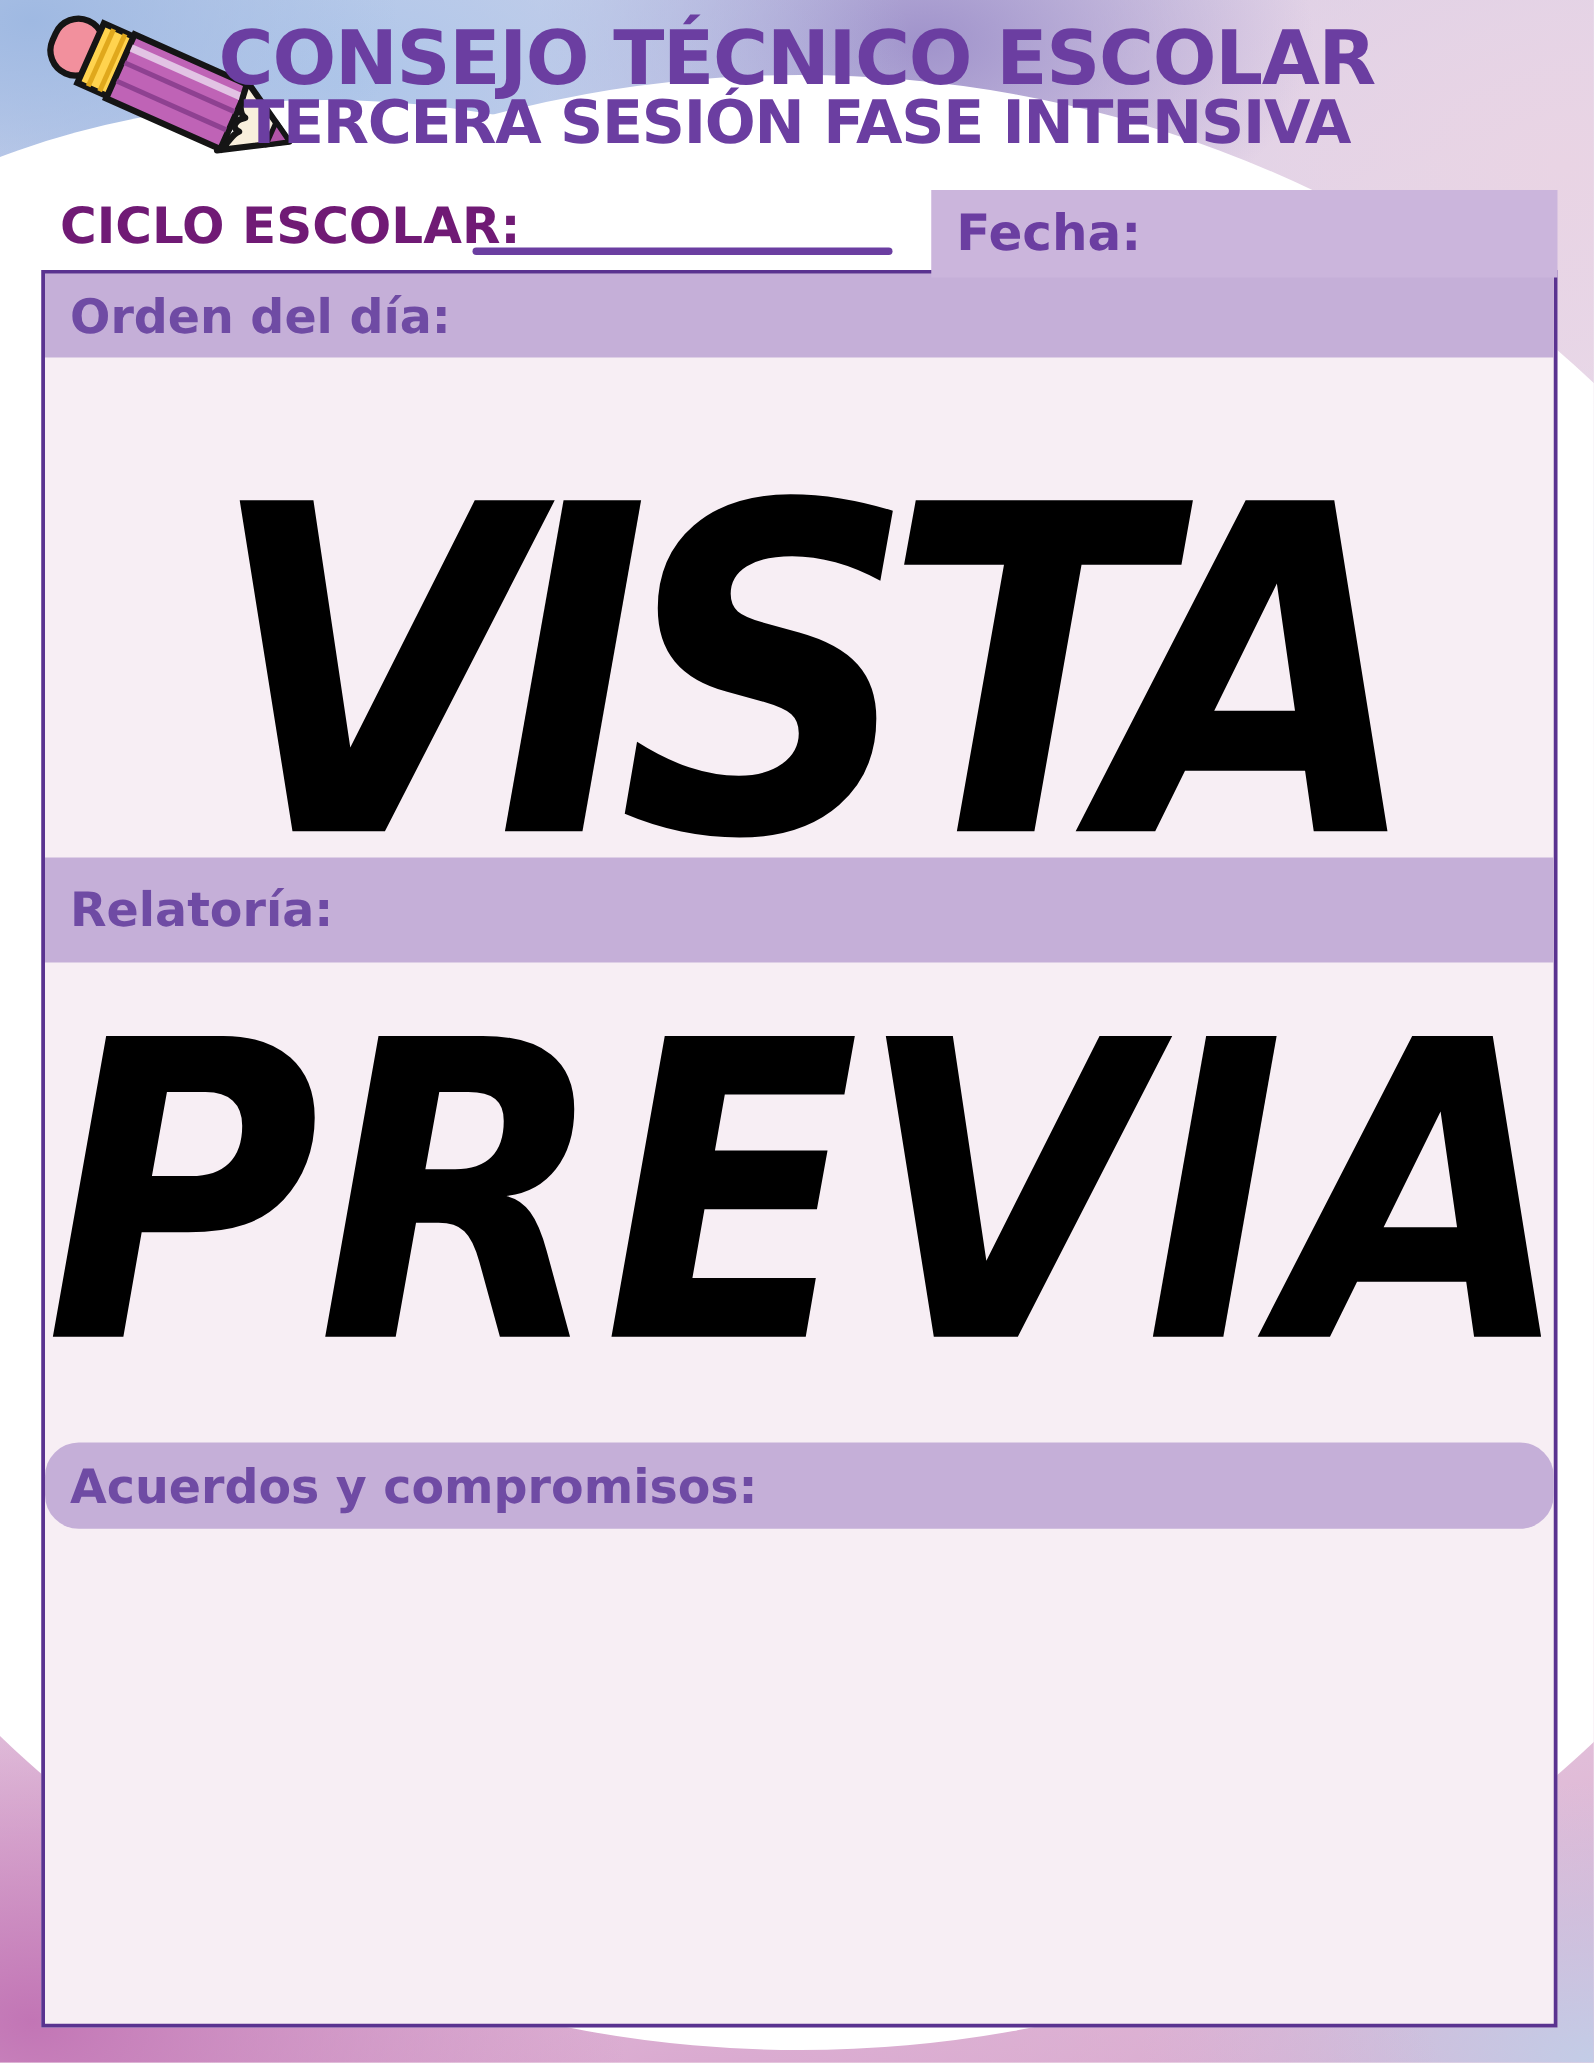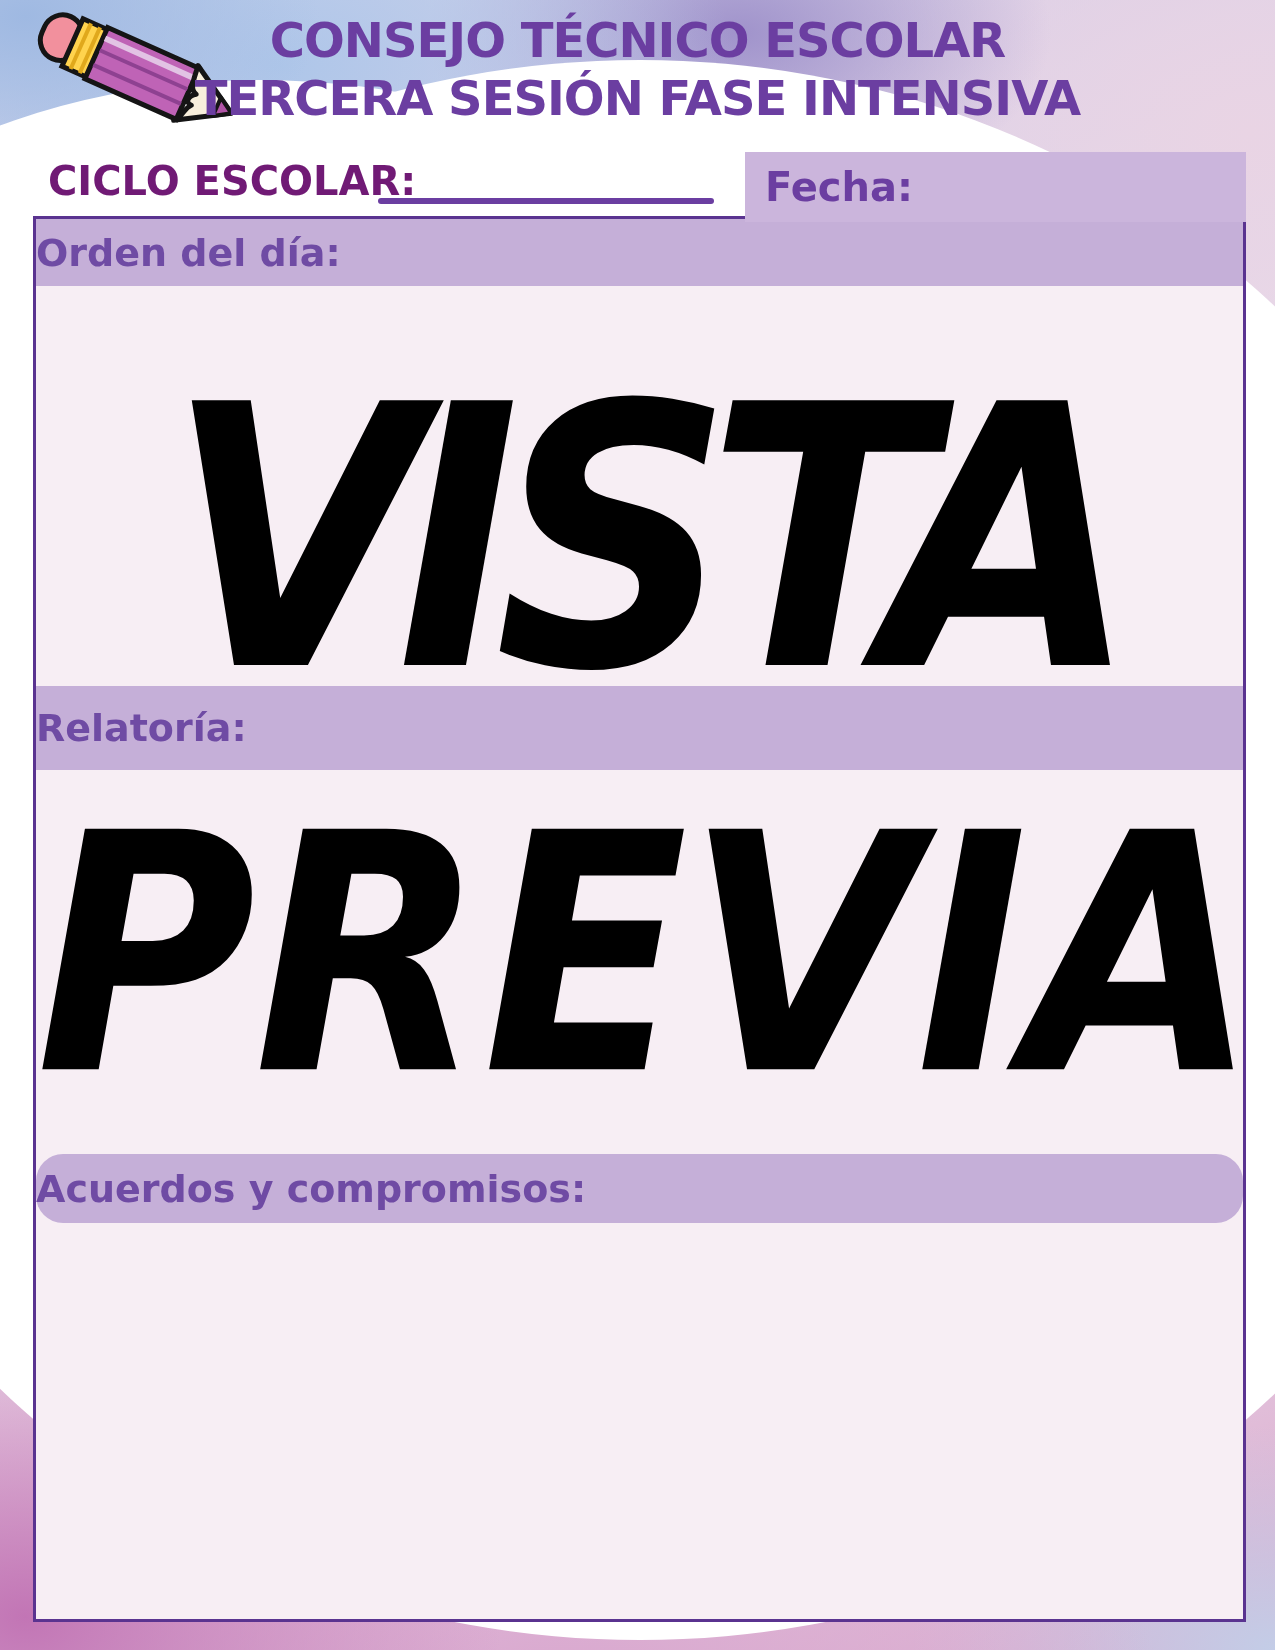--- a/index.html
+++ b/index.html
@@ -22,36 +22,36 @@
   .blob1{ left:-235px; top:60px;  width:1750px; height:1580px; }
   .blob2{ left:-260px; top:80px;  width:1040px; height:680px; }
   .blue-sliver{ position:absolute; left:935px; top:202px; width:250px; height:22px;
     background:#bed4ee; border-radius:50%; z-index:1; }
 
   .pencil{ position:absolute; left:34px; top:2px; z-index:3;
     transform:rotate(24deg); transform-origin:30px 40px; }
 
   .title{ position:absolute; left:0; width:100%; text-align:center; z-index:3;
     color:#6b3ea1; font-weight:bold; letter-spacing:-1px; }
-  .title1{ top:12px;  font-size:48px; }
+  .title1{ top:12px;  font-size:60px; }
   .title2{ top:70px;  font-size:48px; }
 
   .ciclo-label{ position:absolute; left:48px; top:158px; z-index:3;
     color:#701a75; font-weight:bold; font-size:40px; }
   .ciclo-line{ position:absolute; left:378px; top:198px; width:336px; height:6px; z-index:3;
     background:#6b3ea1; border-radius:3px; }
   .fecha-box{ position:absolute; left:745px; top:152px; width:501px; height:70px; z-index:3;
     background:#cbb5dc; display:flex; align-items:center; padding-left:20px; }
   .fecha-label{ color:#6b3ea1; font-weight:bold; font-size:40px; }
   .fecha-value{ color:#4a2a70; font-size:30px; margin-left:14px; }
 
   .panel{ position:absolute; left:33px; top:216px; width:1213px; height:1406px; z-index:2;
     background:#f7eef4; border:3px solid #5a3390; }
   .bar{ position:absolute; left:0; width:100%; background:#c5afd8;
-    display:flex; align-items:center; 
+    display:flex; align-items:center; padding-left:20px;
     color:#6f4ba4; font-weight:bold; font-size:38px; }
   .bar1{ top:0;     height:67px; }
   .bar2{ top:467px; height:84px; }
   .bar3{ top:935px; height:69px;border-radius:27px; }
   .section-body{ position:absolute; left:0; width:100%; }
   .body1{ top:67px;   height:400px; }
   .body2{ top:535px;  height:400px; }
   .body3{ top:1004px; height:396px; }
 
   .watermark{ position:absolute; left:0; width:100%; text-align:center; z-index:4;

